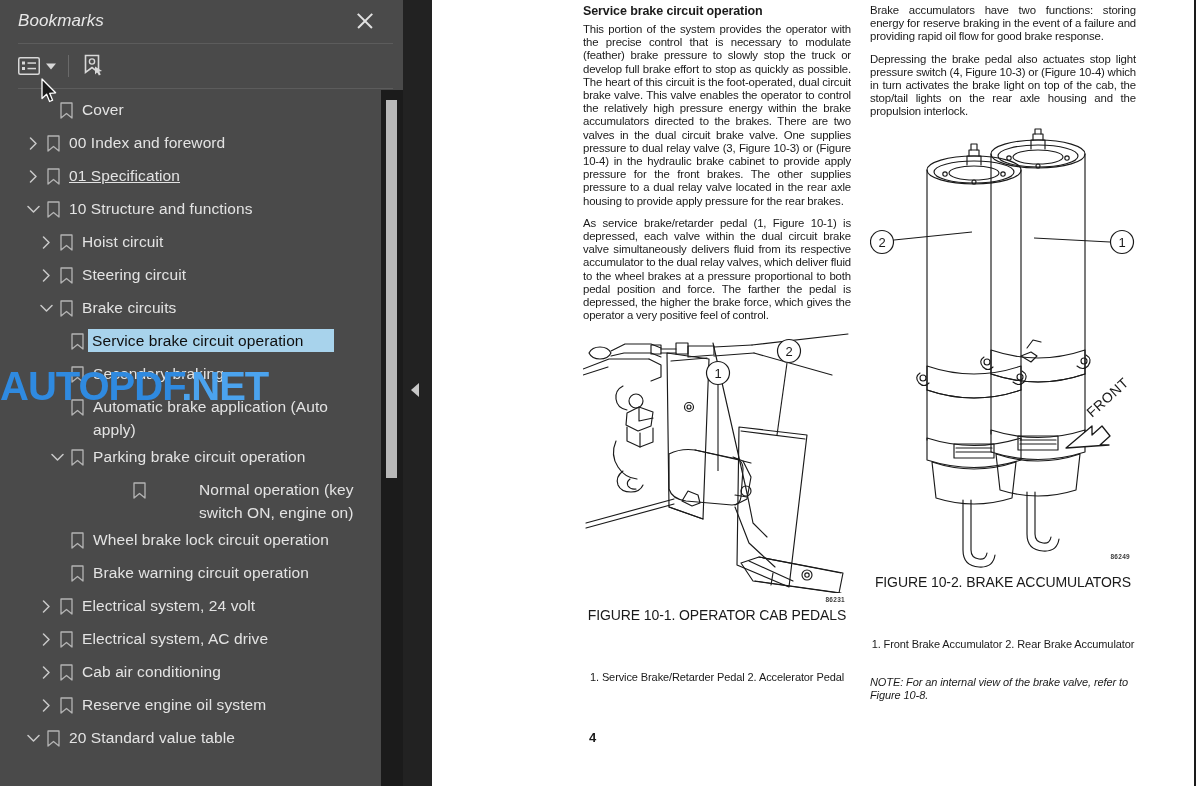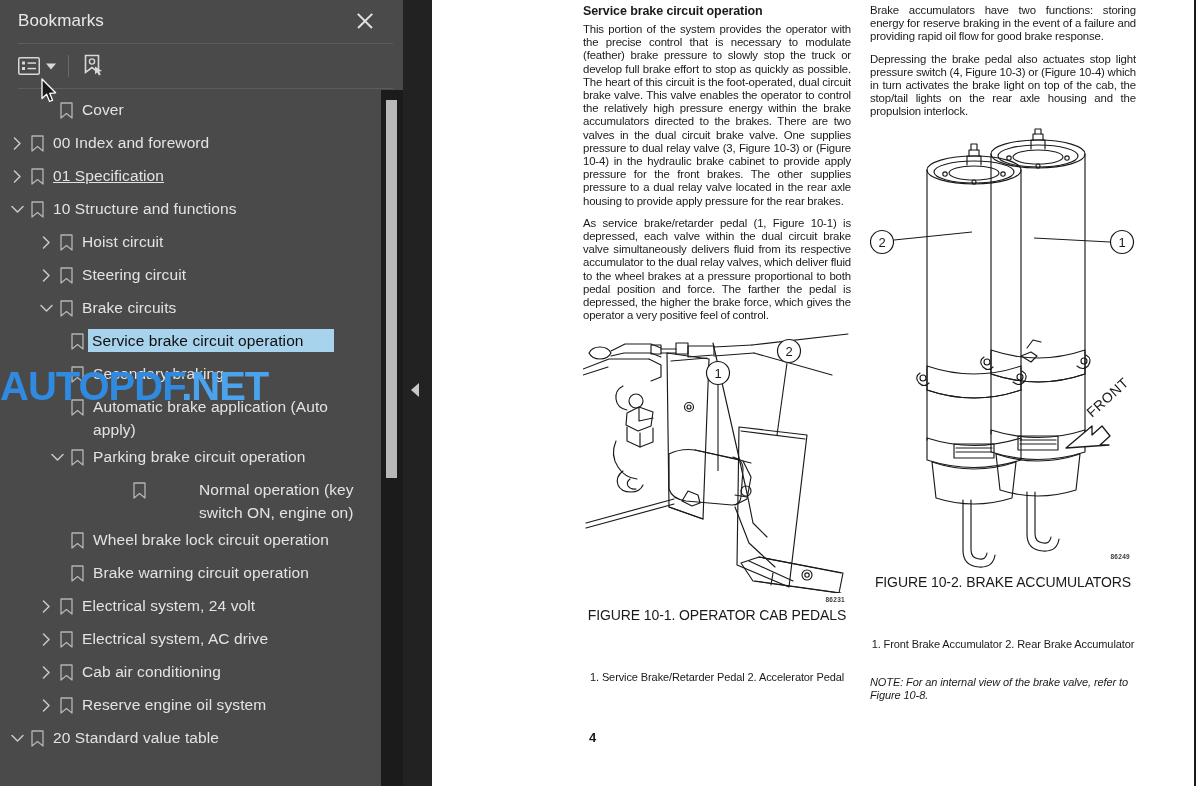--- a/index.html
+++ b/index.html
@@ -22,20 +22,21 @@
   }
   #sidebar-header {
     position: relative;
     height: 42px;
     display: flex; align-items: center;
     padding: 0 10px 0 18px;
   }
   #sidebar-title {
     font-size: 17px; color: #e8e8e8; letter-spacing: .1px;
     flex: 1;
+    font-style: italic;
   }
   #close-btn {
     width: 26px; height: 26px; position: relative; cursor: pointer;
     margin-right: 22px;
   }
   #close-btn:before, #close-btn:after {
     content: ""; position: absolute; left: 3px; top: 12px;
     width: 20px; height: 1.6px; background: #e2e2e2;
   }
   #close-btn:before { transform: rotate(45deg); }
@@ -94,21 +95,21 @@
     max-width: 290px;
   }
   .node.sel .node-label {
     background: #a8d3ec; color: #0f0f0f;
     outline: 1px dotted #4a4a4a;
     padding-left: 4px; padding-right: 30px;
   }
   .node.link .node-label { text-decoration: underline; }
 
   
-  .lv0 { padding-left: 8px; text-align: center; }
+  .lv0 { padding-left: 24px; text-align: center; }
   .lv1 { padding-left: 30px; margin-left: 7px; }
   .lv2 { padding-left: 48px; }
   .lv3 { padding-left: 66px; gap: 44px; }
 
   
   #sb-track {
     position: absolute; left: 381px; top: 90px;
     width: 22px; height: 696px; background: #1b1b1b;
   }
   #sb-thumb {

